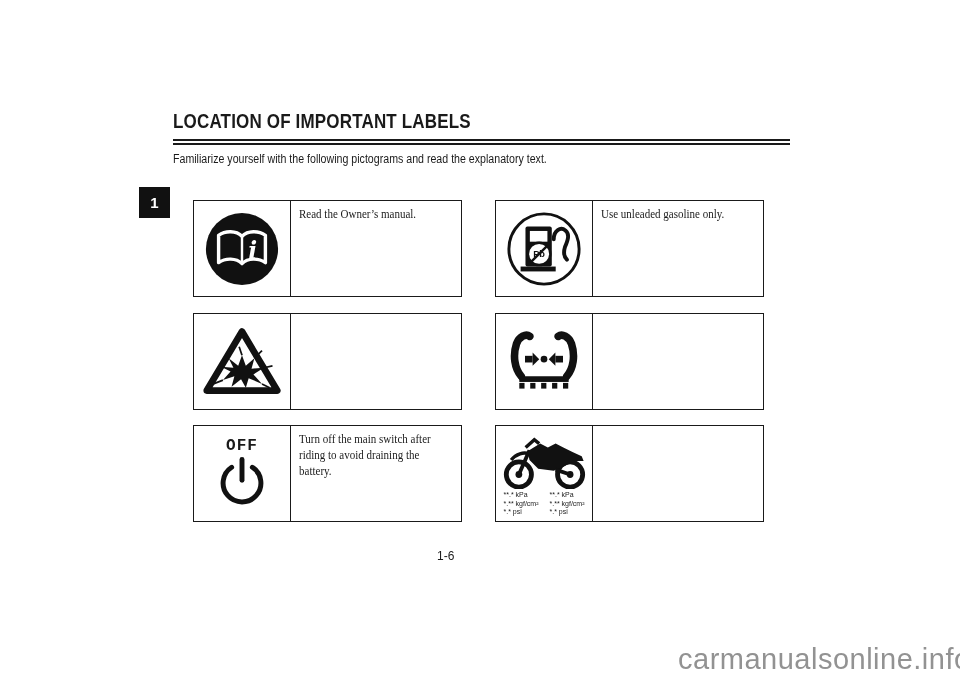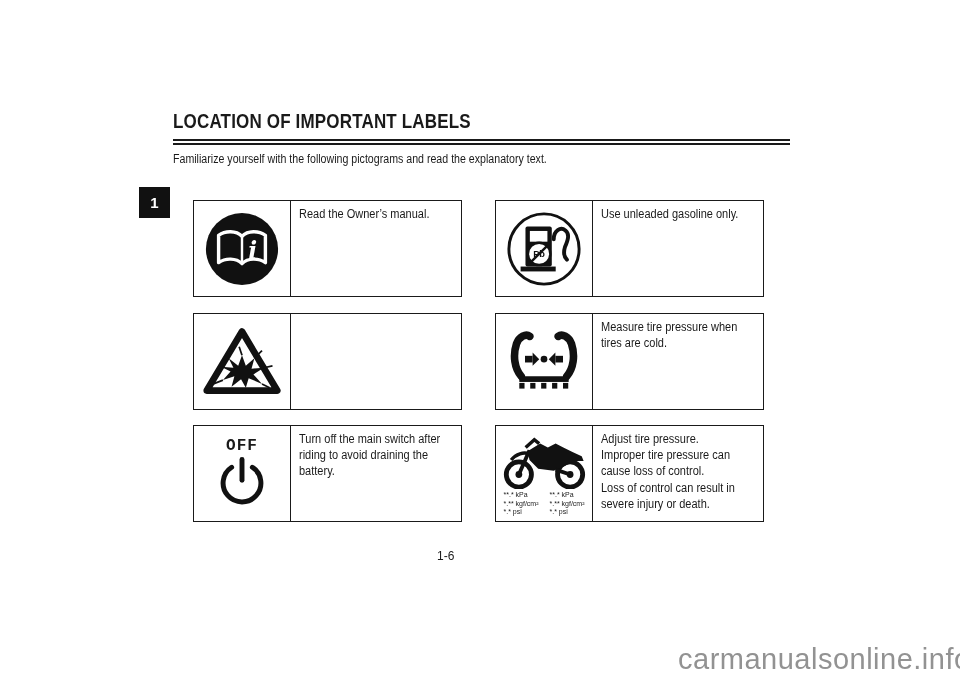--- a/index.html
+++ b/index.html
@@ -29,21 +29,21 @@
   
   .label-box{
     position:absolute;width:269px;height:97px;border:1.6px solid #1a1a1a;
     box-sizing:border-box;display:flex;background:#fff;
   }
   .icon-cell{
     width:97px;box-sizing:border-box;border-right:1.6px solid #1a1a1a;
     display:flex;flex-direction:column;align-items:center;justify-content:center;
     flex:none;
   }
-  .text-cell{flex:1;padding:5px 0 0 8px;overflow:visible;}
+  .text-cell{flex:1;padding:5px 0 0 8px;overflow:visible;font-family:Liberation Serif, serif;}
   .cap{
     font-size:12.5px;line-height:16.2px;white-space:pre;
     transform:scale(0.88,1);transform-origin:left top;
   }
   .pos-r1l{left:193px;top:200px}.pos-r1r{left:495px;top:200px}
   .pos-r2l{left:193px;top:313px}.pos-r2r{left:495px;top:313px}
   .pos-r3l{left:193px;top:425px}.pos-r3r{left:495px;top:425px}
   .off-label{font-size:16px;font-weight:bold;letter-spacing:1px;line-height:16px;margin-bottom:1px;font-family:Liberation Mono, monospace;}
   .moto-cell{justify-content:flex-start;padding-top:5px;}
   .pressure-row{display:flex;gap:11px;margin-top:2px;}
@@ -120,24 +120,20 @@
         <rect x="37" y="55" width="5.5" height="6" fill="#111"></rect>
         <rect x="48.5" y="55" width="5.5" height="6" fill="#111"></rect>
         <rect x="60" y="55" width="5.5" height="6" fill="#111"></rect>
         <rect x="20" y="26.5" width="8" height="7" fill="#111"></rect>
         <polygon points="28,23 28,37 35,30" fill="#111"></polygon>
         <circle cx="40" cy="30" r="3.5" fill="#111"></circle>
         <rect x="52" y="26.5" width="8" height="7" fill="#111"></rect>
         <polygon points="52,23 52,37 45,30" fill="#111"></polygon>
       </svg>
     </div>
-    <div class="text-cell">
-      <div class="cap">Measure tire pressure when
-tires are cold.</div>
-    </div>
   </div>
 
   <div class="label-box pos-r3l">
     <div class="icon-cell">
       <div class="off-label">OFF</div>
       <svg width="54" height="54" viewBox="0 0 60 60">
         <path d="M41.5 13.6 A21 21 0 1 1 18.5 13.6" fill="none" stroke="#111" stroke-width="5.5" stroke-linecap="round"></path>
         <line x1="30" y1="5" x2="30" y2="28" stroke="#111" stroke-width="5.5" stroke-linecap="round"></line>
       </svg>
     </div>
@@ -163,25 +159,18 @@
       </svg>
       <div class="pressure-row">
         <div class="p-col">**.* kPa
 *.** kgf/cm²
 *.* psi</div>
         <div class="p-col">**.* kPa
 *.** kgf/cm²
 *.* psi</div>
       </div>
     </div>
-    <div class="text-cell">
-      <div class="cap">Adjust tire pressure.
-Improper tire pressure can
-cause loss of control.
-Loss of control can result in
-severe injury or death.</div>
-    </div>
   </div>
 
   <div class="abs page-number">1-6</div>
   <div class="abs watermark">carmanualsonline.info</div>
 
 </div>
 
 </body></html>

